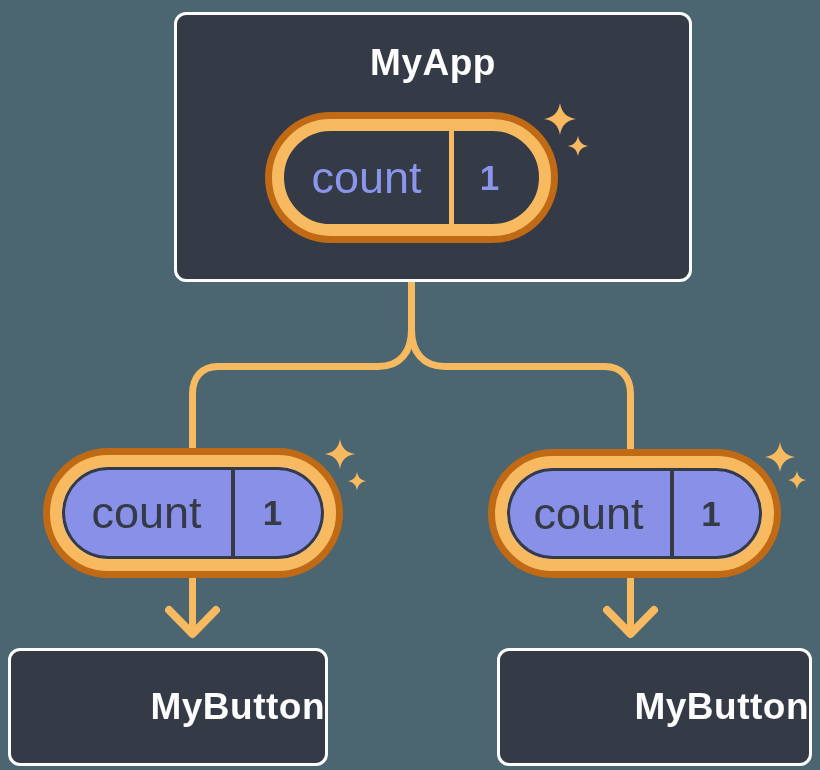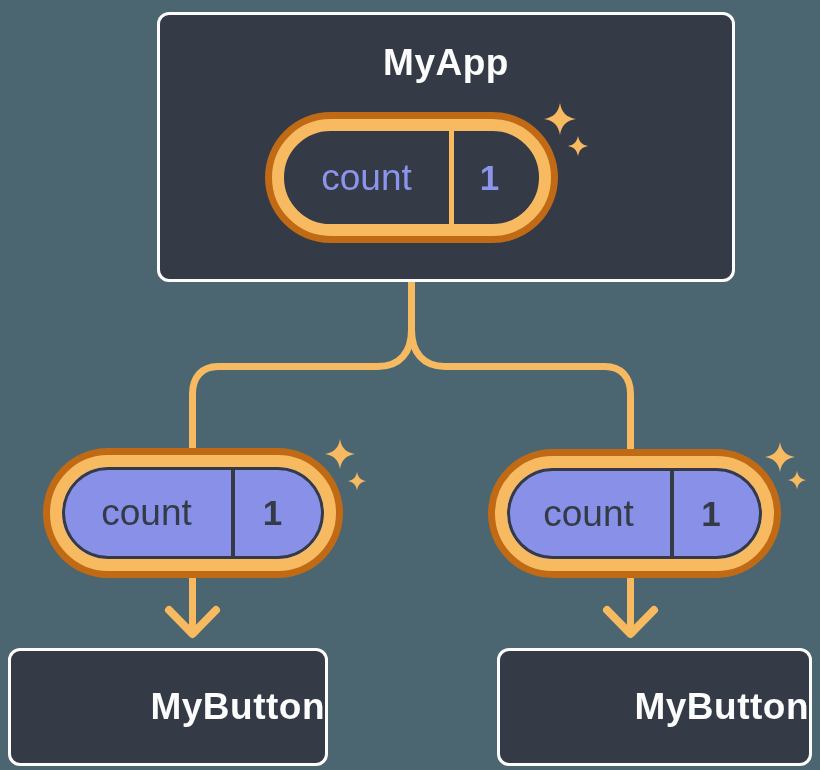--- a/index.html
+++ b/index.html
@@ -5,21 +5,21 @@
   html,body{margin:0;padding:0;background:#4B6671;}
   .stage{
     position:relative;width:820px;height:770px;background:#4B6671;overflow:hidden;
     font-family:"Liberation Sans","DejaVu Sans",sans-serif;
   }
   .stage *{box-sizing:border-box;}
   svg.wires{position:absolute;left:0;top:0;z-index:1;}
   .node{
     position:absolute;background:#343A46;border:3px solid #FCFCFC;border-radius:12px;z-index:2;
   }
-  .node-parent{left:157px;top:12px;width:578px;height:270px;}
+  .node-parent{left:174px;top:12px;width:518px;height:270px;}
   .node-child{display:flex;align-items:center;justify-content:flex-end;}
   .node-child-left{left:8px;top:648px;width:320px;height:118px;}
   .node-child-right{left:497px;top:648px;width:315px;height:118px;}
   .node-title{
     color:#FCFCFC;font-size:37px;font-weight:600;letter-spacing:.5px;text-align:center;
   }
   .node-parent .node-title{margin-top:27px;}
   
   .pill{
     position:absolute;z-index:3;border-radius:999px;display:flex;align-items:stretch;
@@ -27,21 +27,21 @@
   }
   .pill-state{ 
     left:272px;top:119px;width:279px;height:117px;background:#343A46;
   }
   .pill-prop{ 
     background:#8890E8;box-shadow:0 0 0 7px #C06A15, inset 0 0 0 3px #343A46;
   }
   .pill-prop-left{left:50px;top:455px;width:286px;height:116px;}
   .pill-prop-right{left:495px;top:456px;width:279px;height:115px;}
   .pill-cell{display:flex;align-items:center;justify-content:center;}
-  .pill-name{font-size:37px;font-weight:400;}
+  .pill-name{font-size:45px;font-weight:400;}
   .pill-value{font-size:35px;font-weight:700;padding-right:14px;}
   .pill-state .pill-name,.pill-state .pill-value{color:#8C95EC;}
   .pill-prop .pill-name,.pill-prop .pill-value{color:#343A46;}
   .pill-state .pill-cell-name{width:165px;}
   .pill-prop-left .pill-cell-name{width:169px;}
   .pill-prop-right .pill-cell-name{width:163px;}
   .pill-cell-value{flex:1;}
   .pill-divider{width:5px;align-self:stretch;}
   .pill-state .pill-divider{background:#F7BA61;}
   .pill-prop .pill-divider{background:#343A46;width:4px;}

